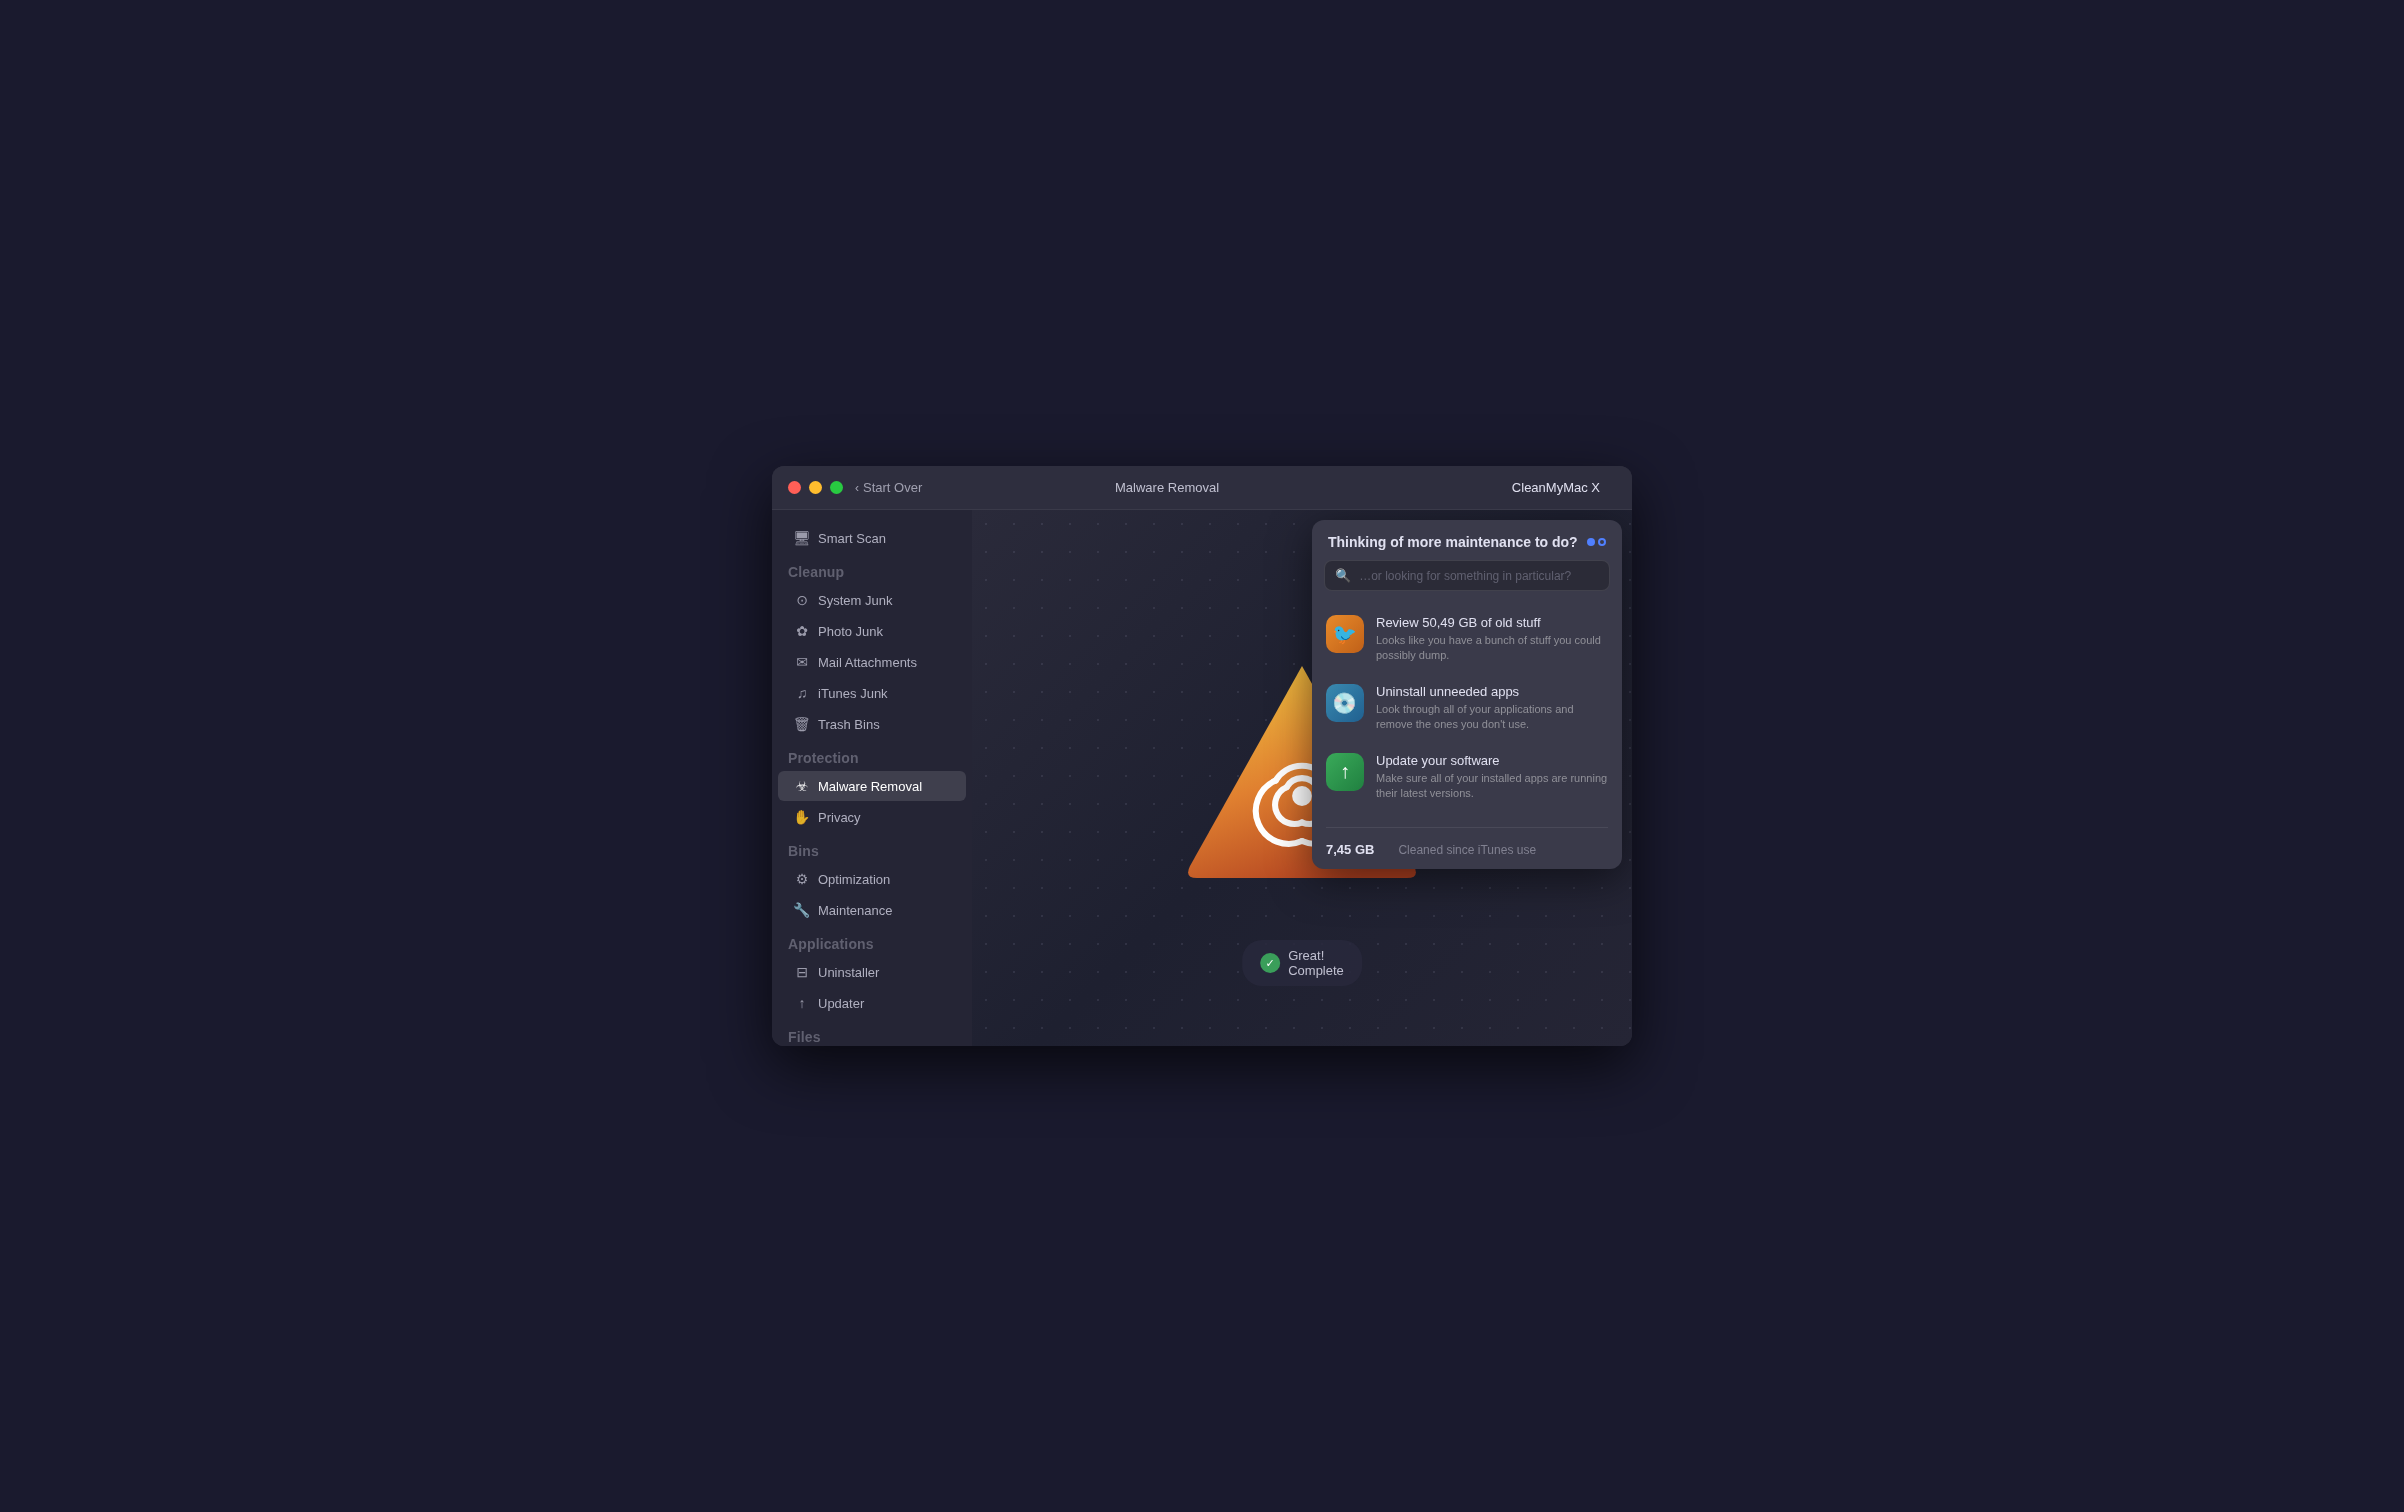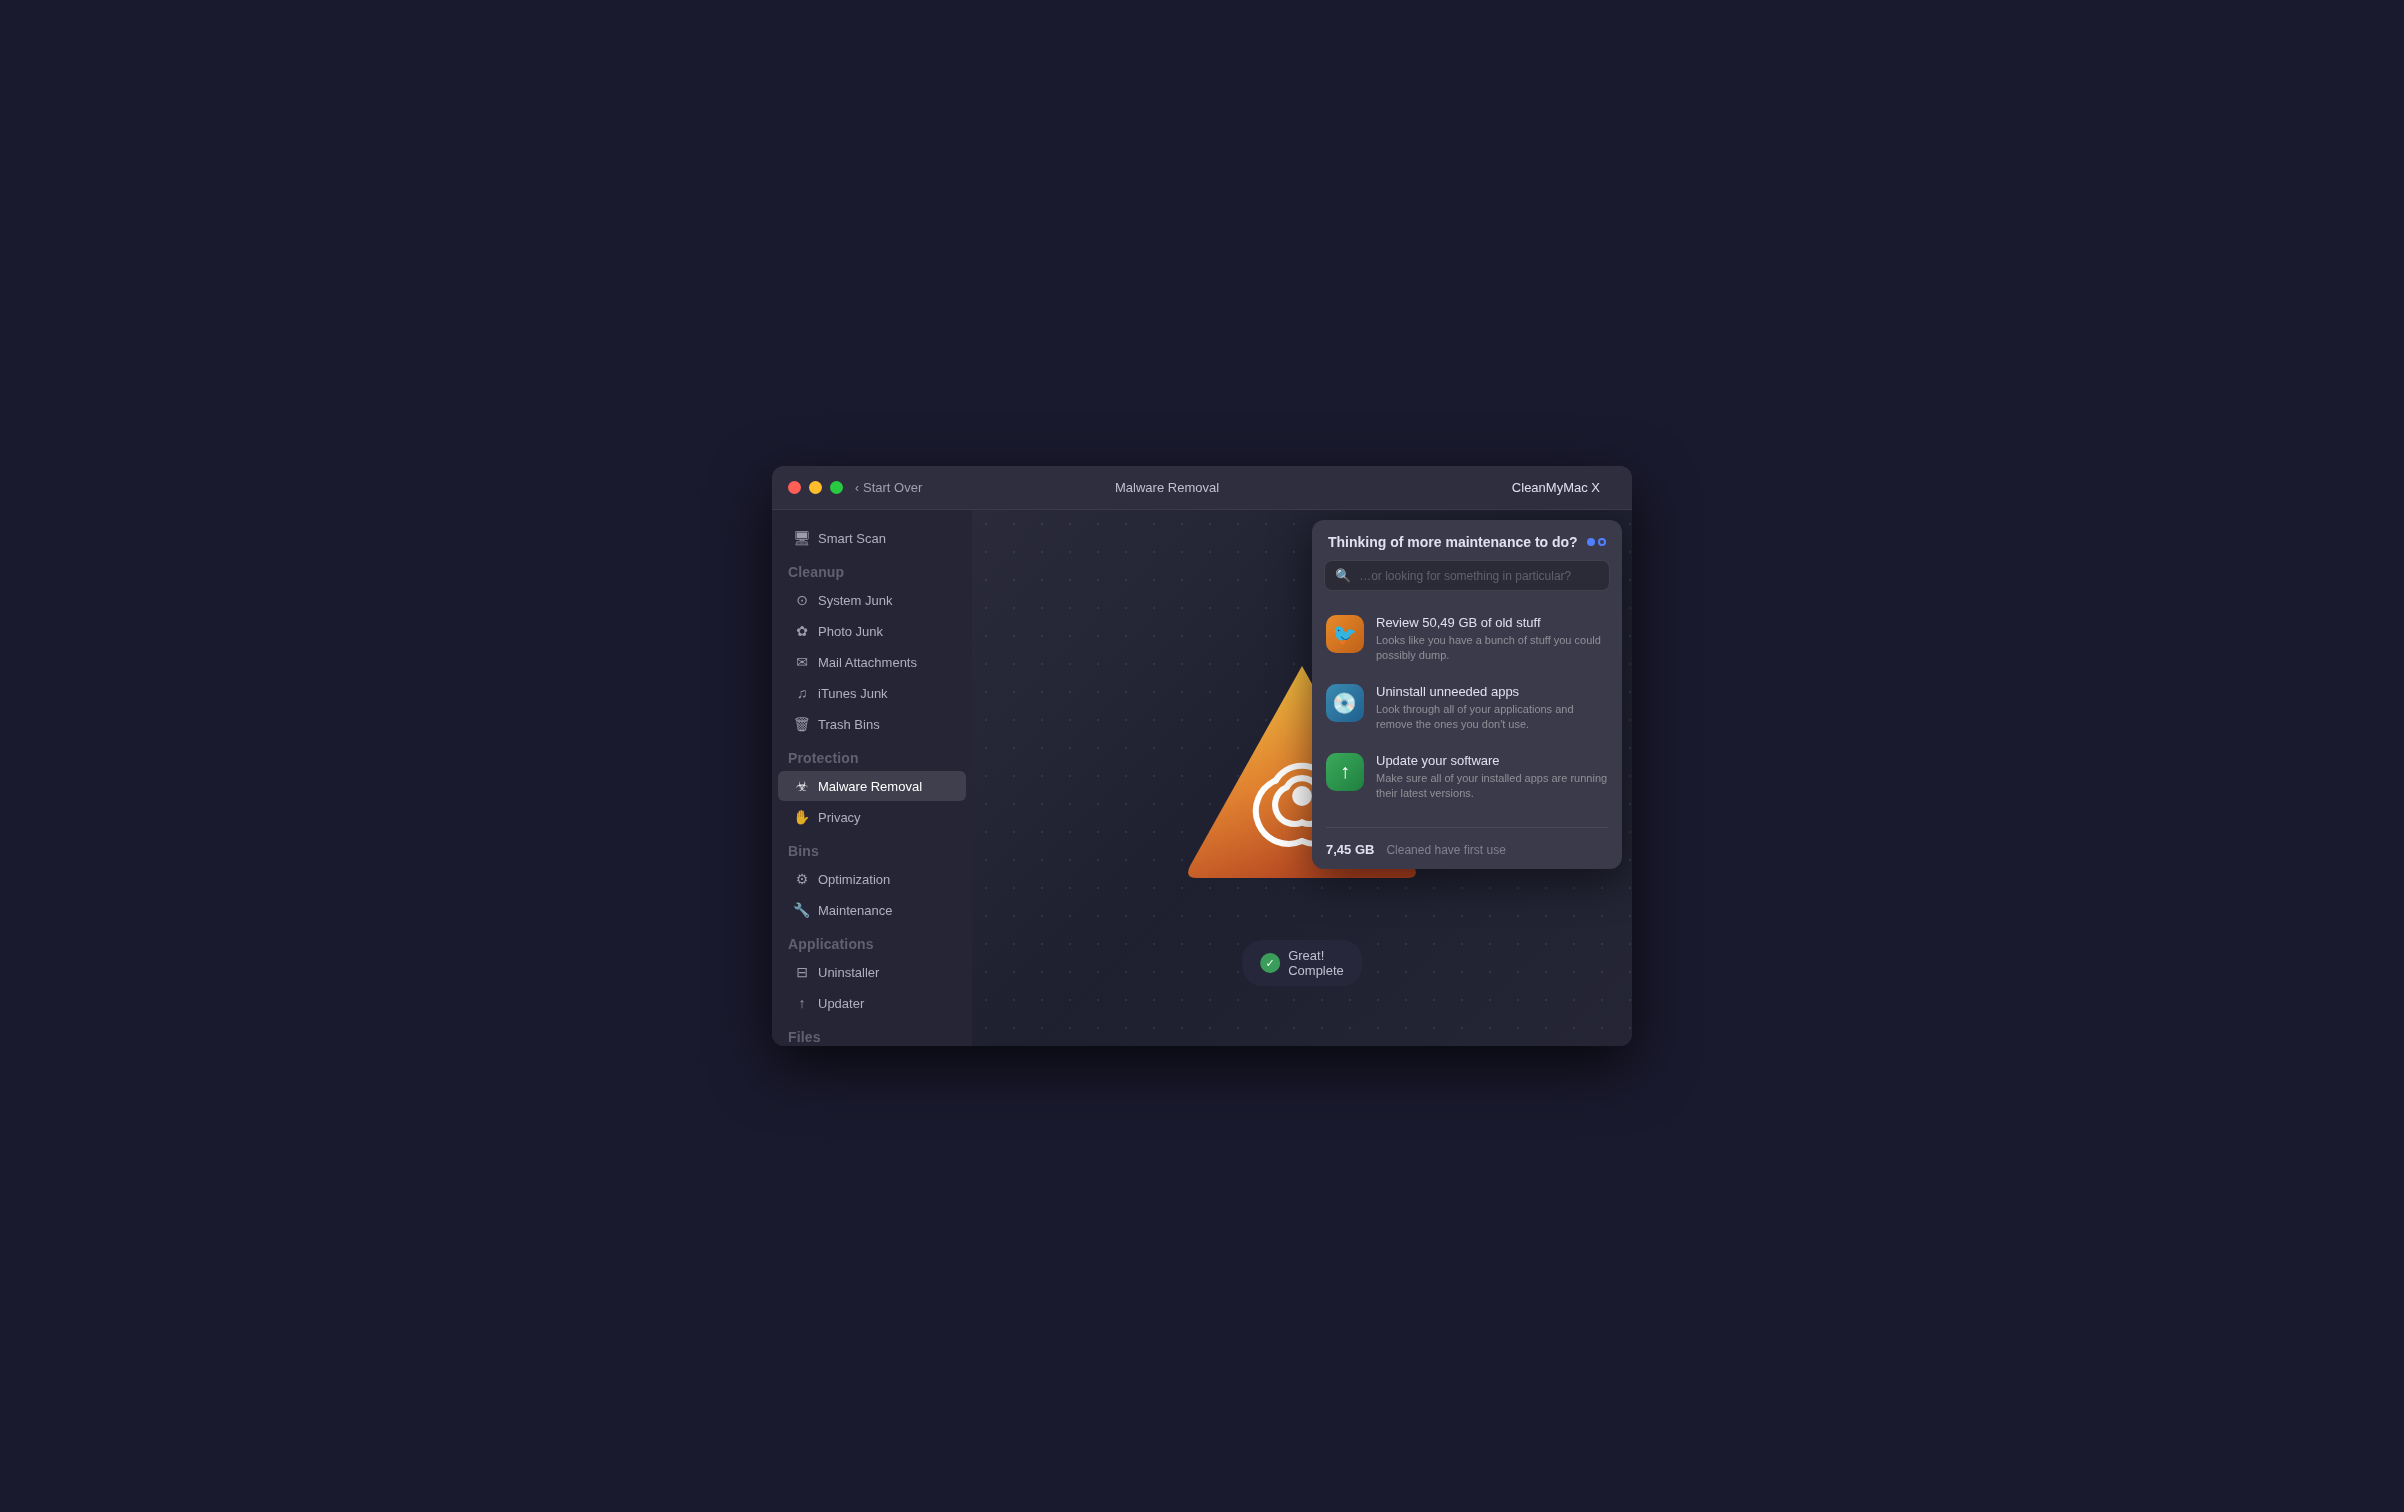--- a/index.html
+++ b/index.html
@@ -270,21 +270,21 @@
     }
     .popover-divider {
       height: 1px;
       background: rgba(255,255,255,0.08);
       margin: 6px 14px;
     }
     .popover-footer {
       padding: 8px 14px 12px;
       display: flex;
       align-items: center;
-      gap: 12px;
+      gap: 24px;
     }
     .footer-stat {
       color: #e0e0f0;
       font-size: 13px;
       font-weight: 700;
     }
     .footer-stat-label {
       color: #808090;
       font-size: 12px;
     }
@@ -465,18 +465,18 @@
               <div class="popover-item-title">Update your software</div>
               <div class="popover-item-desc">Make sure all of your installed apps are running their latest versions.</div>
             </div>
           </div>
         </div>
 
         <div class="popover-divider"></div>
 
         <div class="popover-footer">
           <span class="footer-stat">7,45 GB</span>
-          <span class="footer-stat-label">Cleaned have first use</span>
+          <span class="footer-stat-label">Cleaned since iTunes use</span>
         </div>
       </div>
     </div>
   </div>
 </div>
 
 </body></html>

